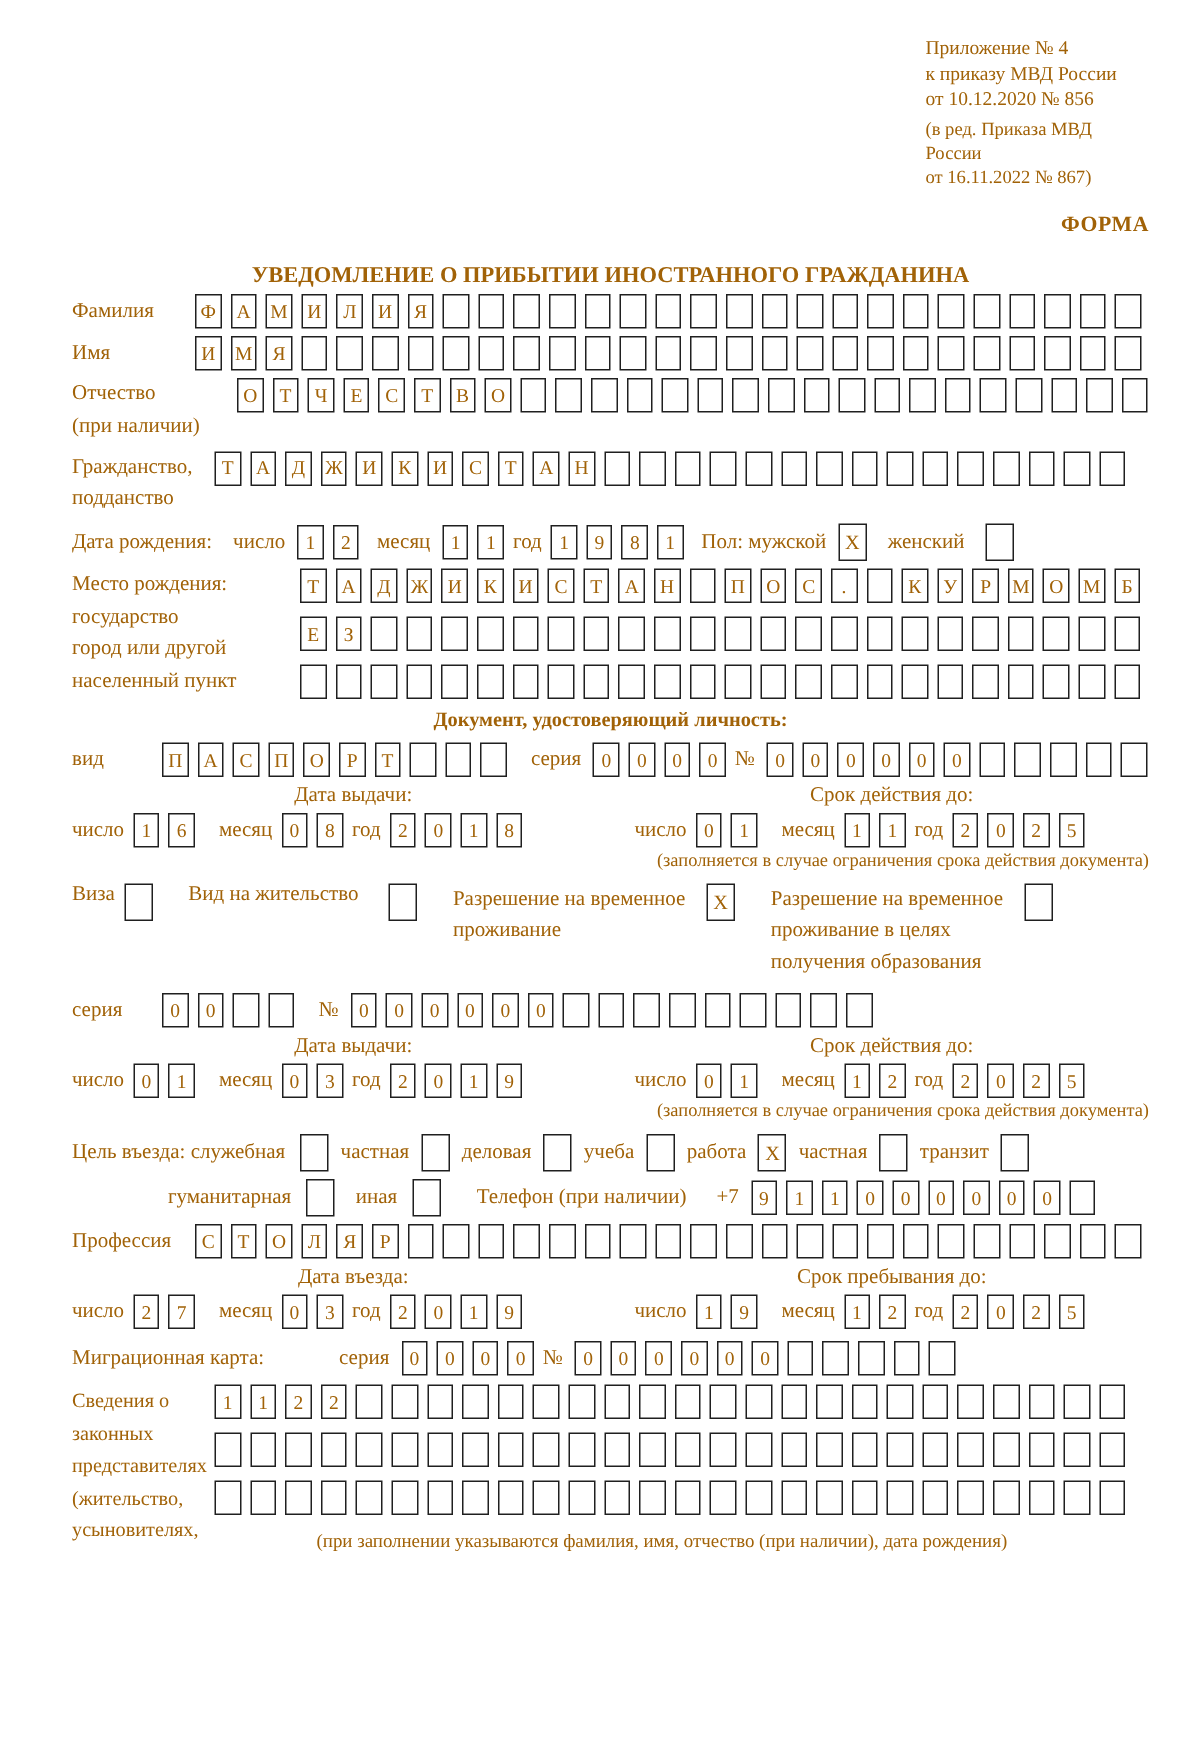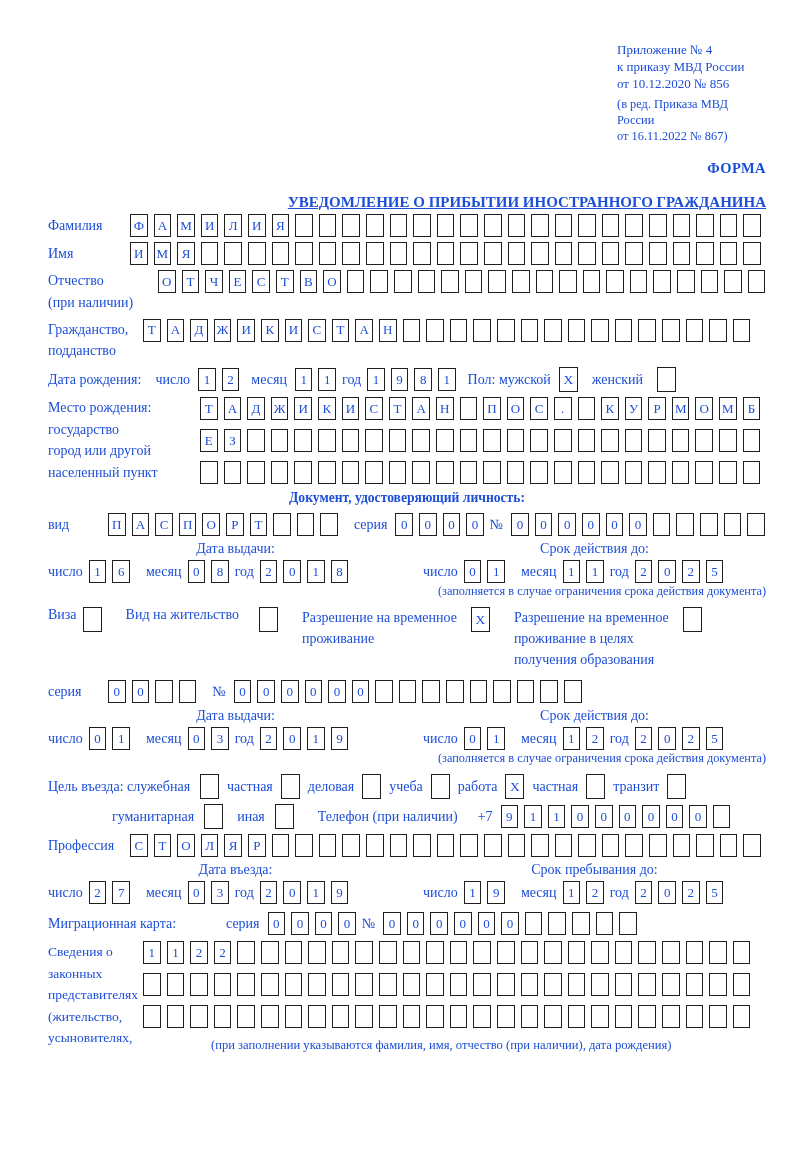--- a/index.html
+++ b/index.html
@@ -1,28 +1,28 @@
 <!DOCTYPE html>
 <html><head>
 <meta charset="utf-8">
 <style>
   html,body{margin:0;padding:0;background:#fff;}
   .page{
     width:800px;height:1163px;box-sizing:border-box;
-    padding:42px 34px 16px 48px;background:#fff;
-    font-family:"Liberation Serif",serif;color:#1d4ed8;font-size:14px;
+    padding:24px 34px 16px 48px;background:#fff;
+    font-family:"Liberation Serif",serif;color:#a16207;font-size:14px;
     overflow:hidden;position:relative;
   }
   
   .annex{margin-left:569px;font-size:13px;line-height:1.3;}
   .annex .sub{font-size:12.4px;}
   .annex .sub-first{margin-top:3px;}
   .forma{text-align:right;font-weight:bold;font-size:14.5px;margin-top:16px;letter-spacing:.4px;}
   
-  .title{text-align:right;font-weight:bold;font-size:15px;line-height:1.55;margin-top:14px;text-decoration:underline;}
+  .title{text-align:center;font-weight:bold;font-size:15px;line-height:1.55;margin-top:14px;}
   .blank{display:inline-block;width:54px;height:3px;background:#474747;margin-left:10px;vertical-align:2px;}
   .section-title{font-weight:bold;font-size:13.6px;margin-top:22px;margin-bottom:16px;letter-spacing:.2px;}
   
   .frow{display:flex;align-items:center;margin-bottom:5px;}
   .frow-top{align-items:flex-start;}
   .lbl{flex:none;}
   .lbl2{line-height:1.55;}
   .w82{width:82px;}
   .w110{width:110px;}
   .w95{width:95px;}

